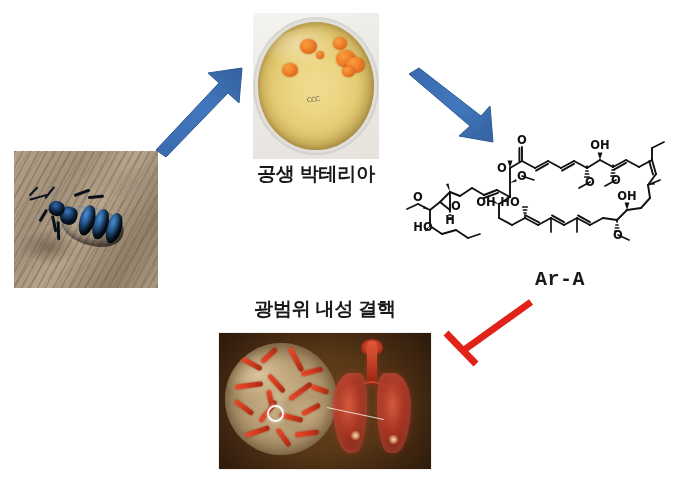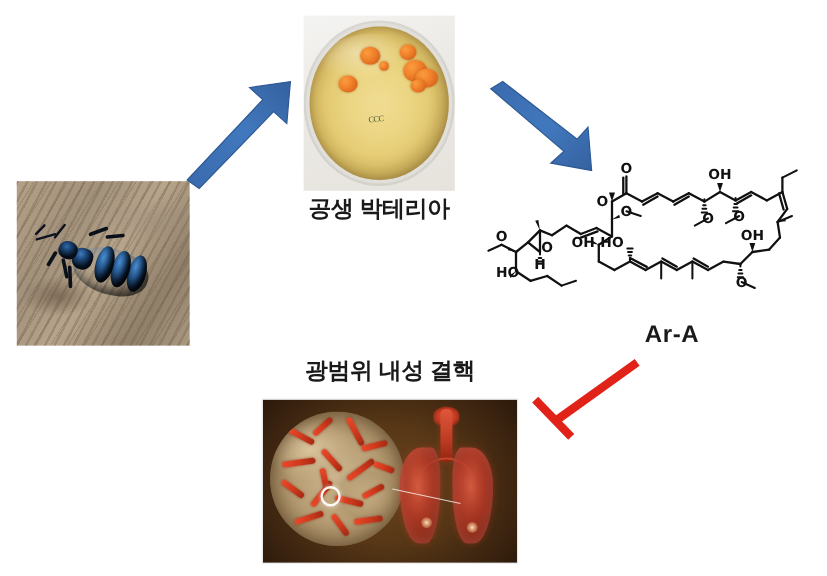--- a/index.html
+++ b/index.html
@@ -198,21 +198,21 @@
     position: absolute;
     color: #1a1a1a;
     font-weight: bold;
     white-space: nowrap;
     letter-spacing: -0.2px;
   }
   .label-beetle   { left: 14px;  top: 300px; width: 144px; text-align: center; font-size: 19px; }
   .label-bacteria { left: 248px; top: 161px; width: 136px; text-align: center; font-size: 19px; }
   .label-tb       { left: 218px; top: 296px; width: 214px; text-align: center; font-size: 19px; }
   .label-compound { left: 500px; top: 268px; width: 120px; text-align: center; font-size: 20px;
-                    font-family: Liberation Sans, sans-serif; letter-spacing: .5px; }
+                    font-family: Liberation Mono, monospace; letter-spacing: .5px; }
 
   
   .chem { left: 398px; top: 130px; width: 291px; height: 160px; }
   .chem svg { display: block; }
 </style>
 </head>
 <body>
 
 <div id="figure">
 

